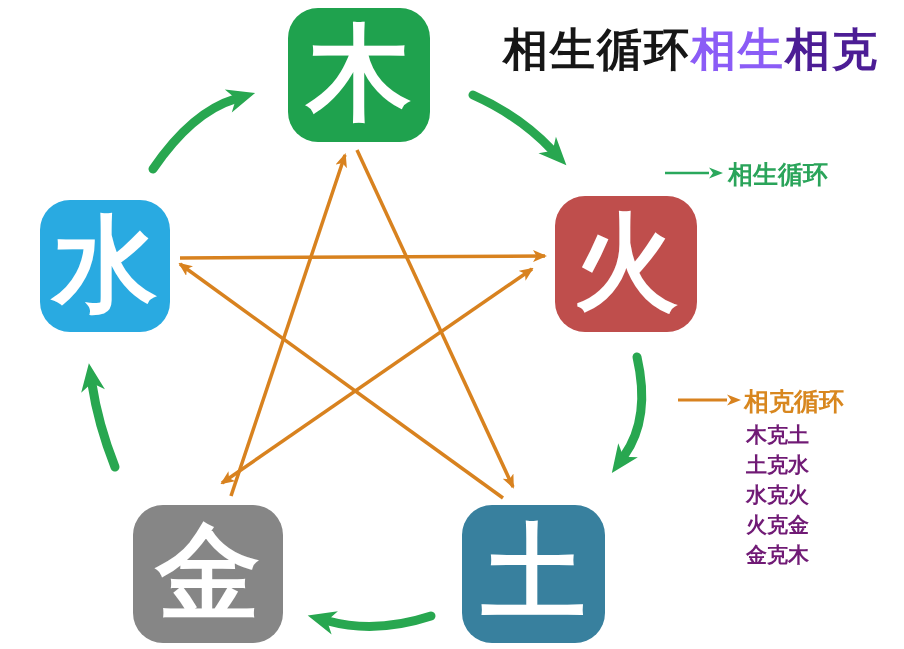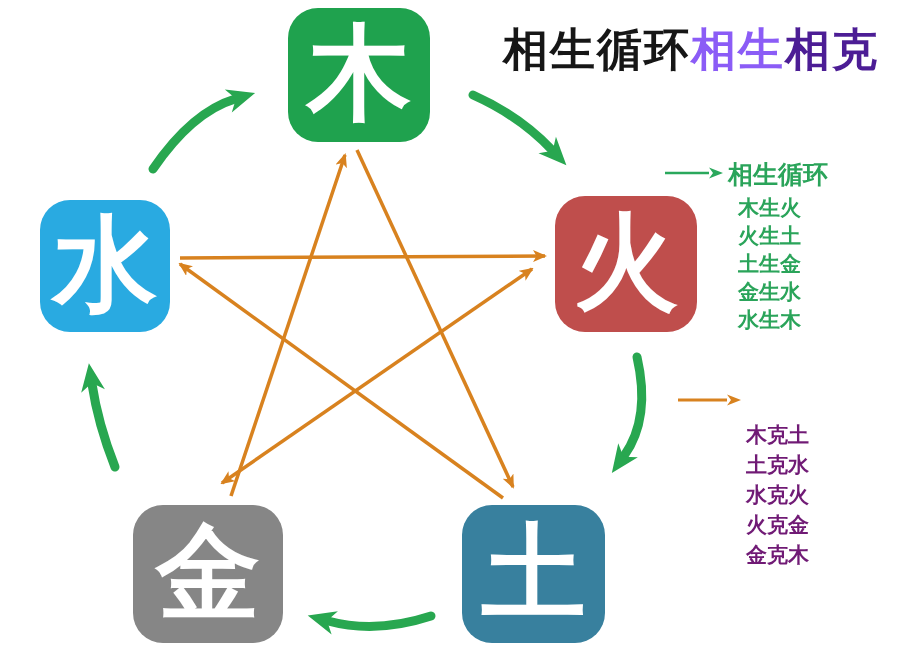--- a/index.html
+++ b/index.html
@@ -91,32 +91,26 @@
       <path d="M431,616 Q376,634 328,621" marker-end="url(#ga-end)"></path>
       <path d="M115,467 Q98,424 92,384" marker-end="url(#ga-end)"></path>
     </g>
   </svg>
 
   <svg class="leg-arrow green" width="62" height="16">
     <line x1="2" y1="8" x2="46" y2="8" stroke="#2aa85c" stroke-width="2.5"></line>
     <polygon points="46,2.5 60,8 46,13.5 50,8" fill="#2aa85c"></polygon>
   </svg>
   <div class="leg-head green">相生循环</div>
-  <div class="leg-list green">
-    <div class="leg-item">木生火</div>
-    <div class="leg-item">火生土</div>
-    <div class="leg-item">土生金</div>
-    <div class="leg-item">金生水</div>
-    <div class="leg-item">水生木</div>
-  </div>
 
   <svg class="leg-arrow orange" width="68" height="16">
     <line x1="2" y1="8" x2="51" y2="8" stroke="#d8821f" stroke-width="3"></line>
     <polygon points="51,2.5 65,8 51,13.5 55,8" fill="#d8821f"></polygon>
   </svg>
+  <div class="leg-head orange">相克循环</div>
   <div class="leg-list orange">
     <div class="leg-item">木克土</div>
     <div class="leg-item">土克水</div>
     <div class="leg-item">水克火</div>
     <div class="leg-item">火克金</div>
     <div class="leg-item">金克木</div>
   </div>
 
 </div>
 

